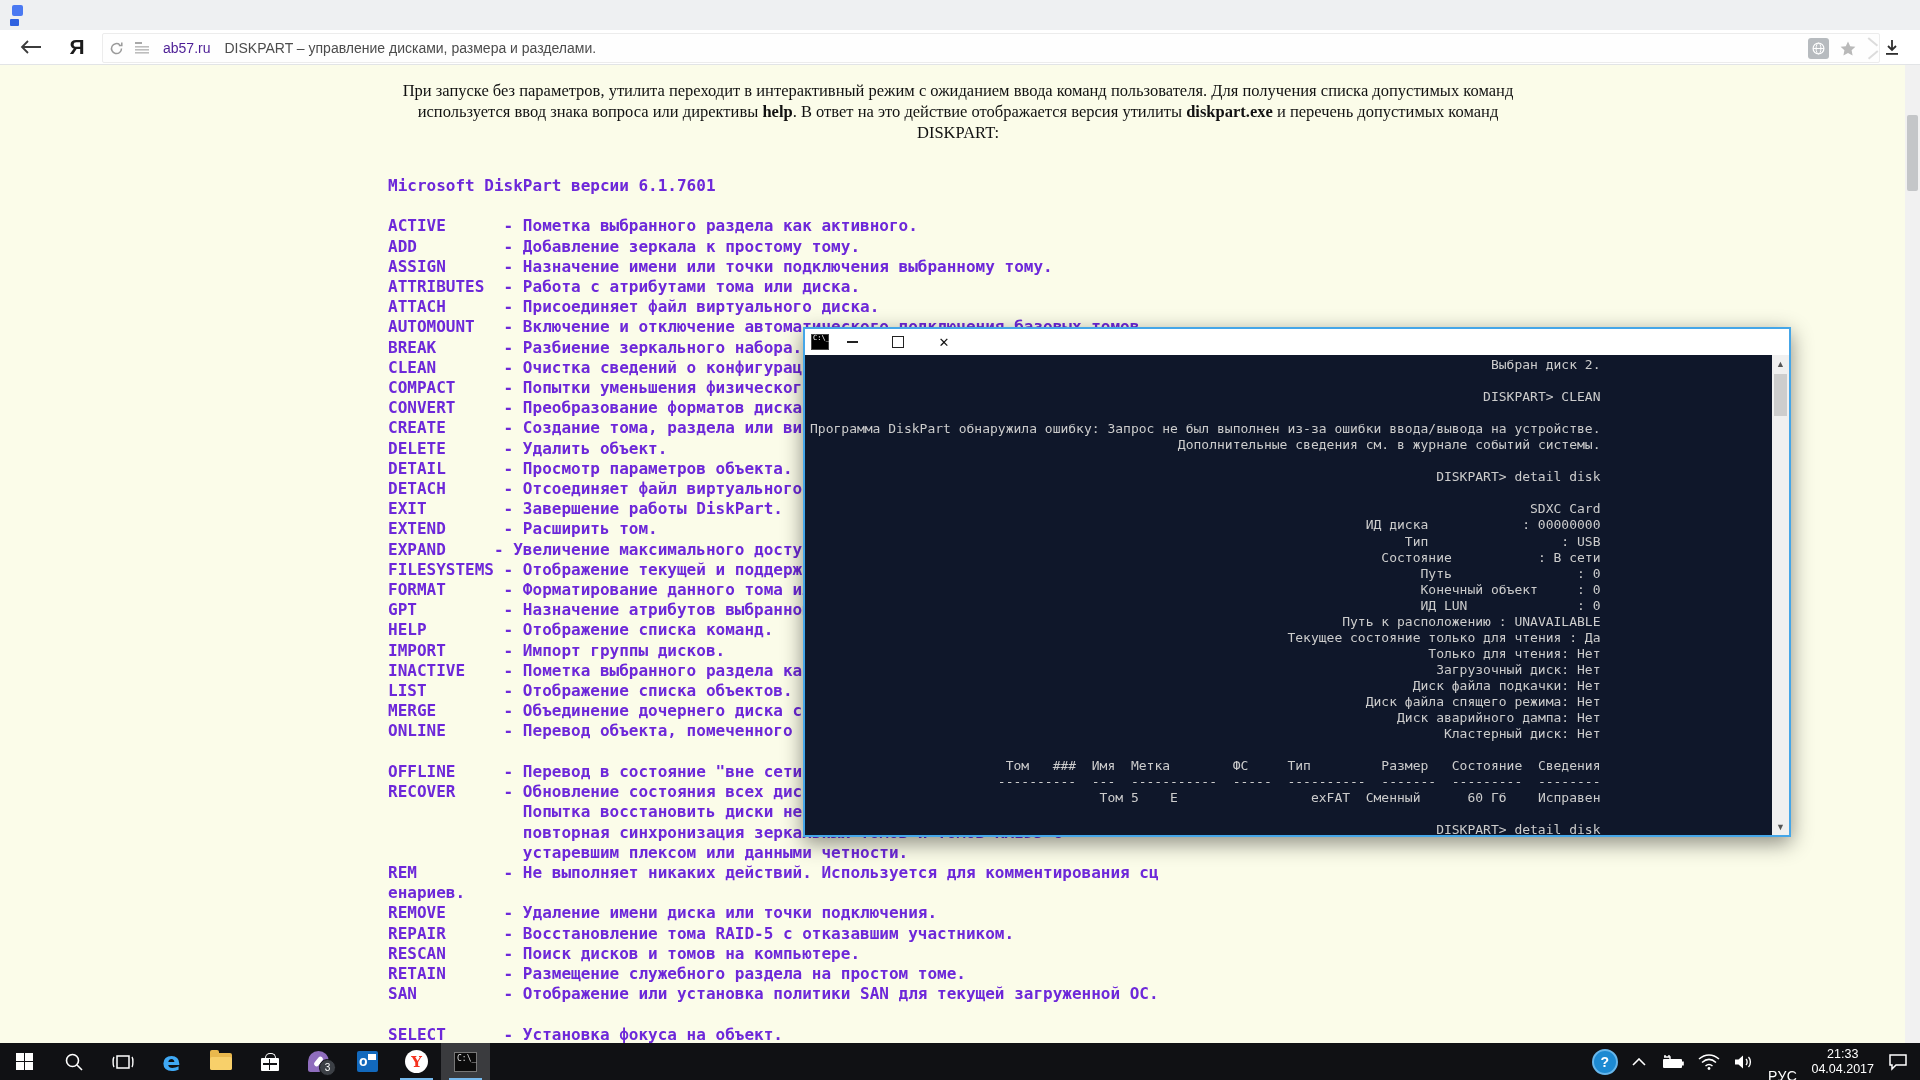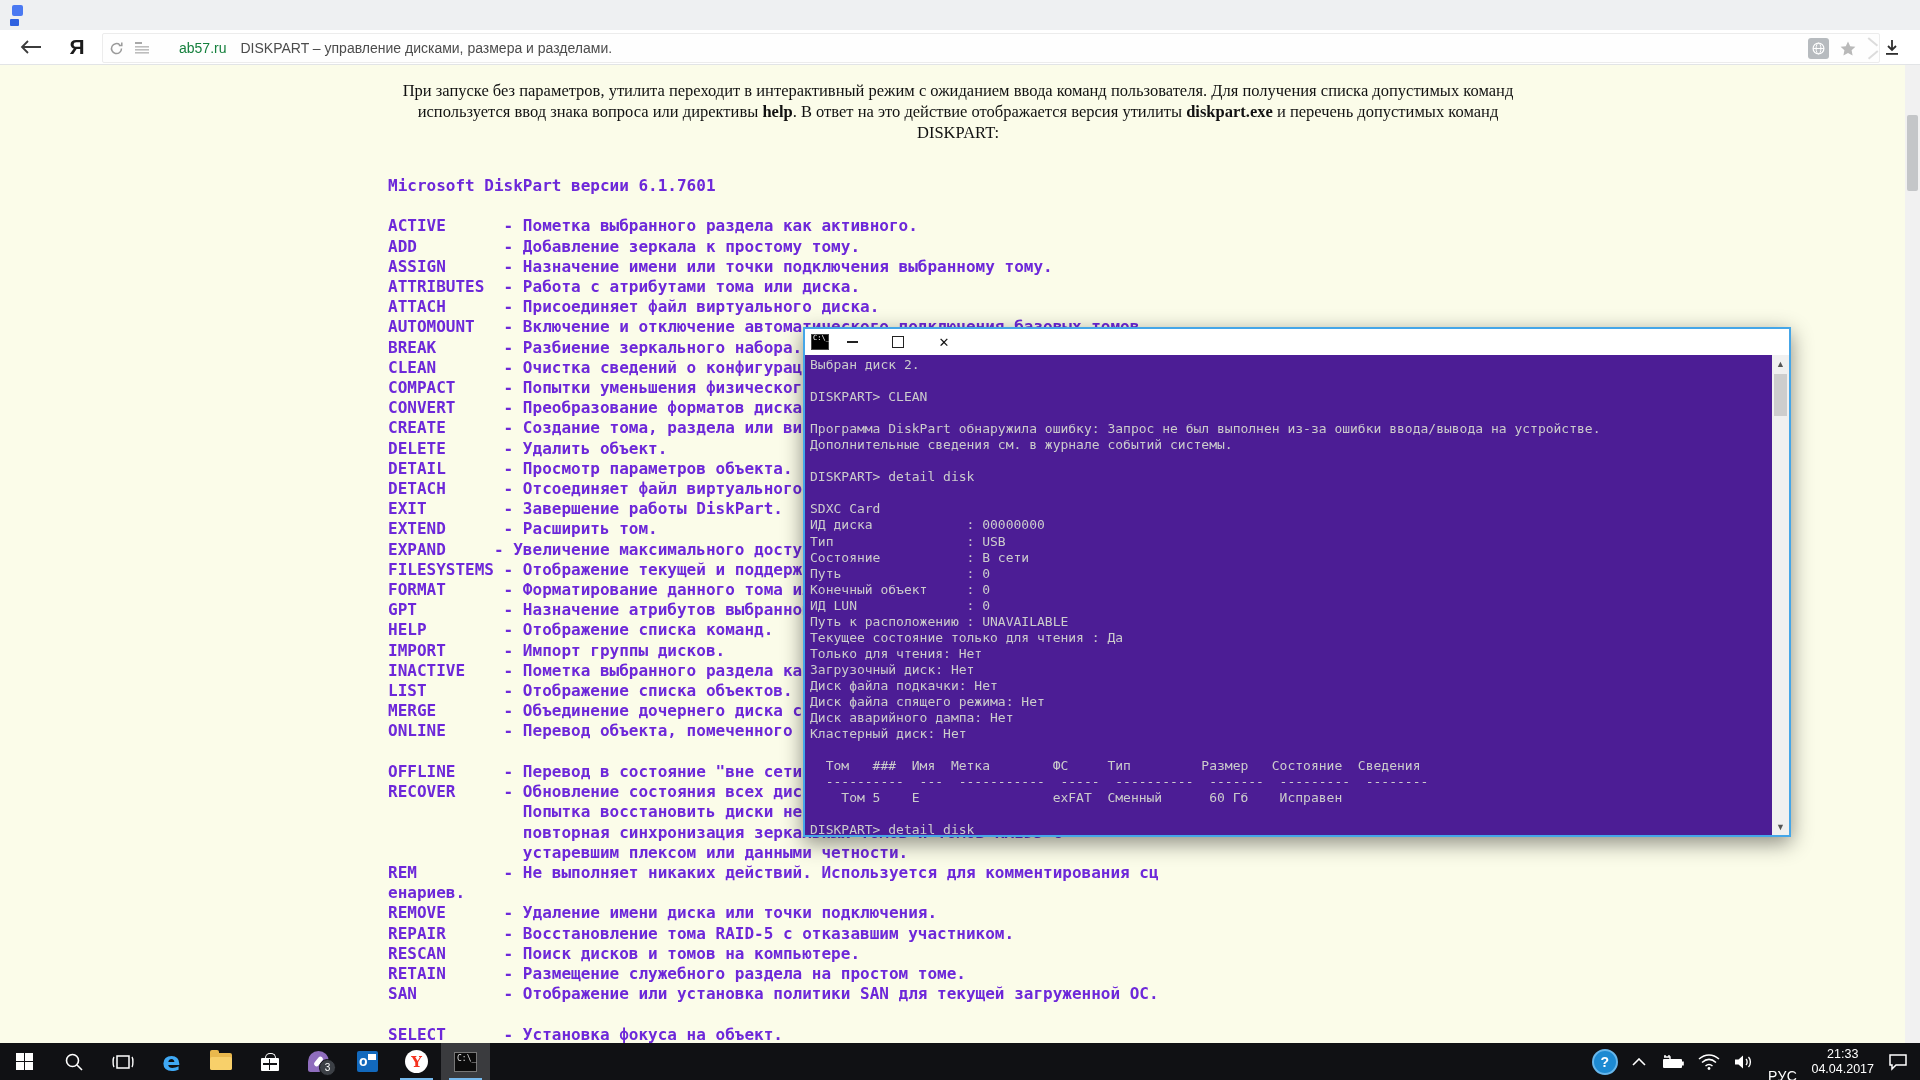--- a/index.html
+++ b/index.html
@@ -11,21 +11,21 @@
   .tab-favicon-frag{position:absolute;left:10px;top:4px;width:14px;height:22px;}
   .tab-favicon-frag .p1{position:absolute;left:2px;top:1px;width:11px;height:11px;background:#4a79f2;border-radius:2px;}
   .tab-favicon-frag .p2{position:absolute;left:0;top:15px;width:9px;height:7px;background:#2f62e0;border-radius:1px;}
 
   .toolbar{position:absolute;left:0;top:30px;width:1920px;height:34px;background:#ffffff;border-bottom:1px solid #e2e4e6;}
   .tbtn{position:absolute;top:0;height:34px;display:flex;align-items:center;justify-content:center;}
   .back-btn{left:14px;width:34px;}
   .ya-logo{left:62px;width:30px;font-weight:bold;font-size:21px;color:#1b1b1b;}
   .addr{position:absolute;left:102px;top:3px;width:1776px;height:28px;background:#fefefe;border:1px solid #ececec;border-radius:2px;display:flex;align-items:center;}
   .addr-icon{width:26px;height:28px;display:flex;align-items:center;justify-content:center;}
-  .addr-domain{font-size:14px;color:#15803d;margin-left:24px;white-space:nowrap;}
+  .addr-domain{font-size:14px;color:#4c1d95;margin-left:8px;white-space:nowrap;}
   .addr-title{font-size:14px;color:#4c4c4c;margin-left:14px;white-space:nowrap;}
   .addr-right{position:absolute;right:22px;top:0;height:28px;display:flex;align-items:center;gap:10px;}
   .site-badge{width:21px;height:21px;background:#b7bbbf;border-radius:3px;display:flex;align-items:center;justify-content:center;}
   .addr-tip{position:absolute;right:2px;top:3px;width:12px;height:22px;}
   .addr-tip::before,.addr-tip::after{content:"";position:absolute;left:2px;width:12px;height:1.5px;background:#dcdcdc;}
   .addr-tip::before{top:4px;transform:rotate(40deg);}
   .addr-tip::after{bottom:4px;transform:rotate(-40deg);}
   .dl-btn{left:1874px;width:36px;}
 
   
@@ -42,21 +42,21 @@
   .console{position:absolute;left:803px;top:327px;width:988px;height:510px;background:#0c0c0c;
            border:2px solid #45a6e8;box-sizing:border-box;box-shadow:0 6px 20px rgba(0,0,0,.45);}
   .con-title{position:absolute;left:0;top:0;right:0;height:26px;background:#ffffff;display:flex;align-items:center;}
   .cmd-ico{width:16px;height:14px;background:#000;margin-left:6px;position:relative;border:1px solid #444;}
   .cmd-ico span{position:absolute;left:1px;top:0px;color:#fff;font-family:"DejaVu Sans Mono",monospace;font-size:7px;line-height:7px;}
   .con-title-text{font-size:12.5px;color:#000;margin-left:8px;flex:1;white-space:nowrap;overflow:hidden;}
   .con-ctl{width:46px;height:26px;display:flex;align-items:center;justify-content:center;color:#111;}
   .ctl-min{width:11px;height:1.5px;background:#222;}
   .ctl-max{width:10px;height:10px;border:1.2px solid #222;}
   .ctl-close{font-size:13px;}
-  .con-body{position:absolute;left:0;top:26px;right:0;bottom:0;background:#4c1d95;overflow:hidden;}
+  .con-body{position:absolute;left:0;top:26px;right:0;bottom:0;background:#0f172a;overflow:hidden;text-align:right;}
   .con-pre{margin:0;position:absolute;left:5px;top:2px;font-family:"DejaVu Sans Mono",monospace;
            font-size:13px;line-height:16.05px;color:#cccccc;white-space:pre;}
   .con-scroll{position:absolute;right:0;top:0;width:17px;bottom:0;background:#f0f0f0;}
   .con-thumb{position:absolute;left:2px;top:19px;width:13px;height:42px;background:#cdcdcd;}
   .con-arrow{position:absolute;left:0;width:17px;height:17px;display:flex;align-items:center;justify-content:center;color:#555;font-size:9px;}
   .con-arrow.up{top:0;} .con-arrow.down{bottom:0;}
 
   
   .taskbar{position:absolute;left:0;top:1043px;width:1920px;height:37px;background:#101114;display:flex;align-items:stretch;}
   .tb-item{width:49px;display:flex;align-items:center;justify-content:center;position:relative;}

